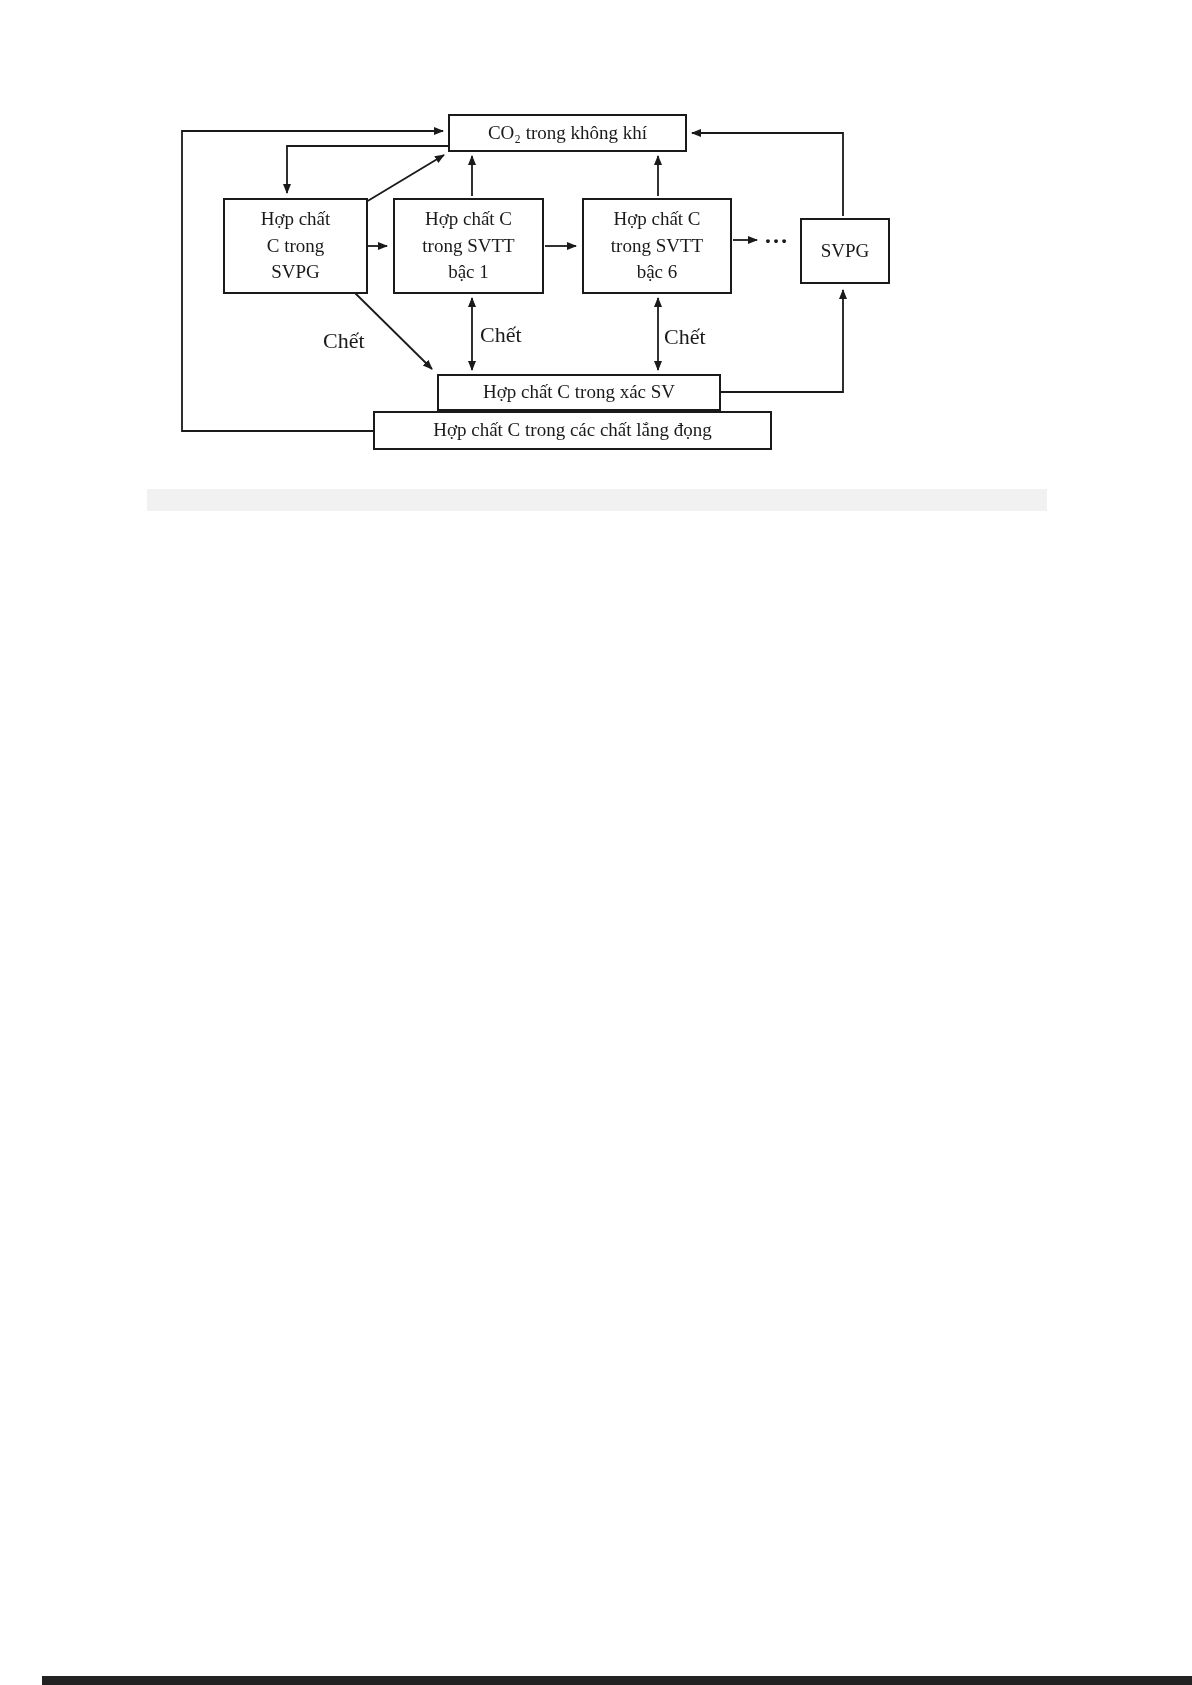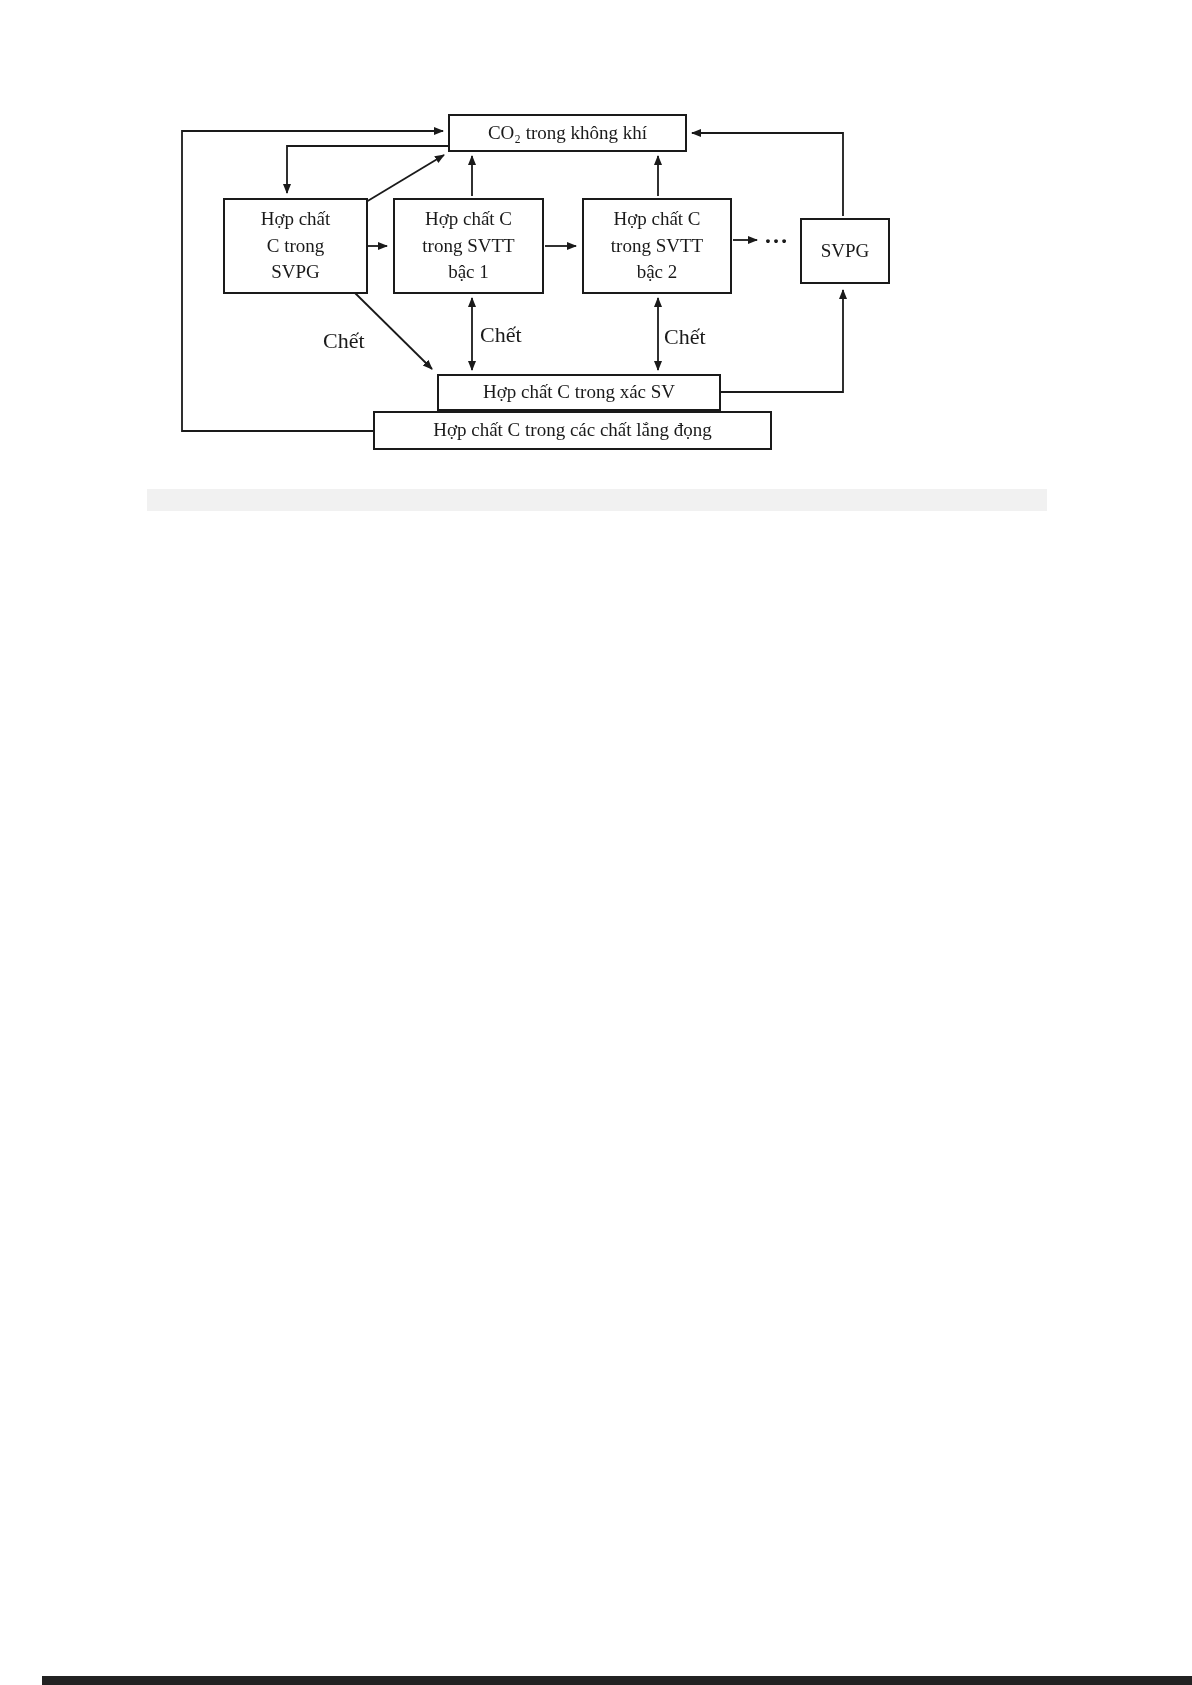--- a/index.html
+++ b/index.html
@@ -124,21 +124,21 @@
 
   <div class="box" style="left:351px; top:198px; width:151px; height:96px;">
     <div>Hợp chất C</div>
     <div>trong SVTT</div>
     <div>bậc 1</div>
   </div>
 
   <div class="box" style="left:540px; top:198px; width:150px; height:96px;">
     <div>Hợp chất C</div>
     <div>trong SVTT</div>
-    <div>bậc 2</div>
+    <div>bậc 6</div>
   </div>
 
   <div class="box" style="left:758px; top:218px; width:90px; height:66px;">
     <div>SVPG</div>
   </div>
 
   <div class="box" style="left:395px; top:374px; width:284px; height:37px;">
     <div>Hợp chất C trong xác SV</div>
   </div>
 

